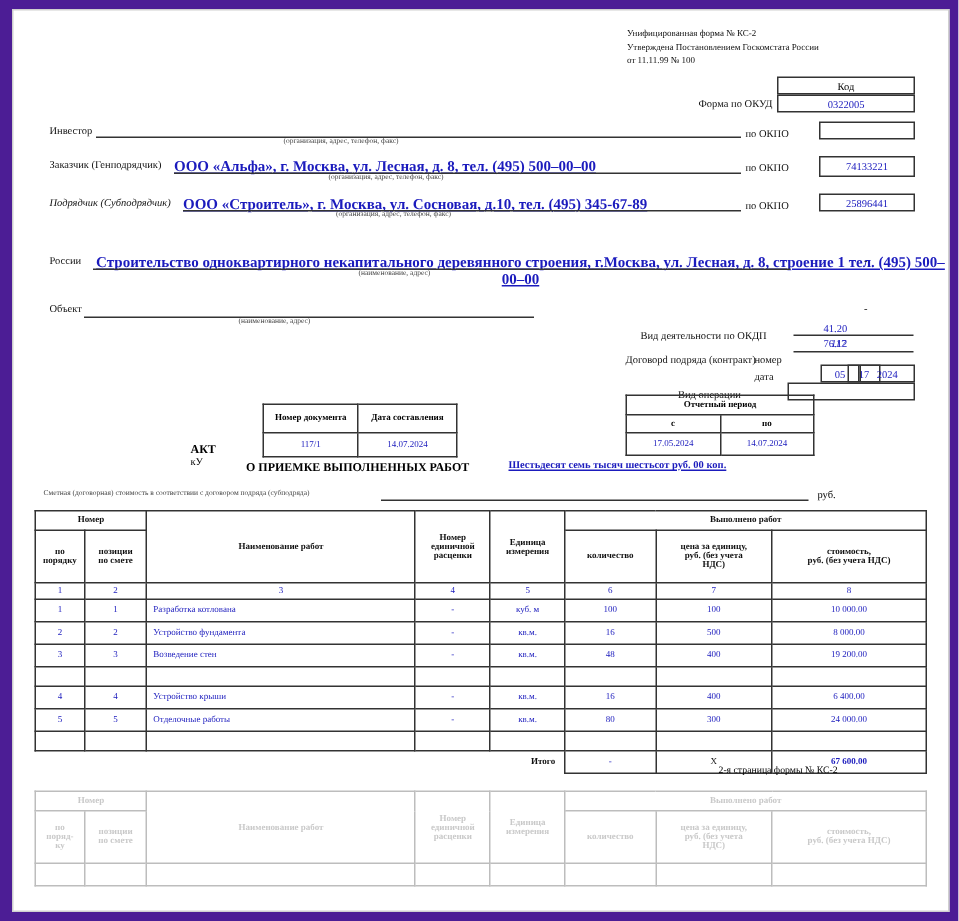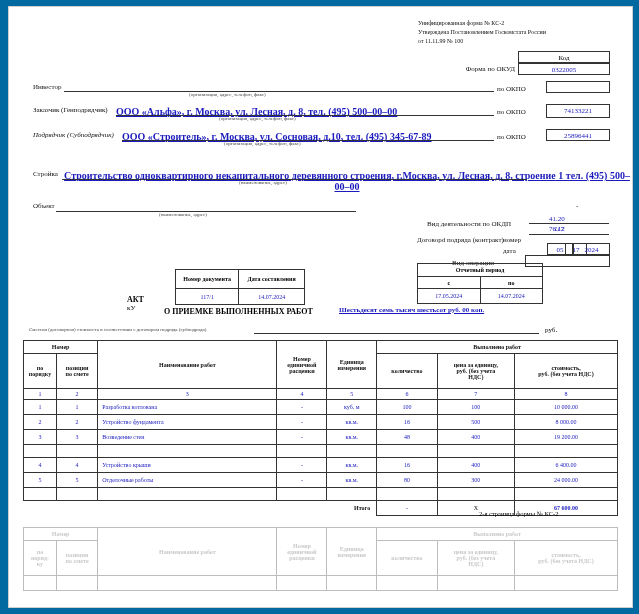--- a/index.html
+++ b/index.html
@@ -1,17 +1,17 @@
 <!DOCTYPE html>
 <html><head>
 <meta charset="utf-8">
 <style>
   html,body{margin:0;padding:0;background:#e9e9e9;}
   body{font-family:"Liberation Serif", serif;}
-  .page{position:relative;width:639px;height:614px;background:#0369a1;overflow:hidden;}
+  .page{position:relative;width:639px;height:614px;background:#4c1d95;overflow:hidden;}
   .sheet{position:absolute;left:8px;top:6px;width:623px;height:600px;background:#fff;border:1px solid #cfcfcf;}
   .blue{color:#1b1bbd;}
   .u{text-decoration:underline;}
   .b{font-weight:bold;}
   .tiny{font-size:5px;color:#444;}
   .s7{font-size:7px;}
   .s8{font-size:8px;}
   .blackline{position:absolute;border-bottom:1px solid #333;height:0;}
   .box{position:absolute;border:1px solid #333;box-sizing:border-box;}
   .ctr{text-align:center;}
@@ -56,21 +56,21 @@
   <div class="lbl" style="left:488px;top:101px;">по ОКПО</div>
   <div class="codebox blue" style="left:537px;top:97px;width:64px;height:14px;line-height:12px;">74133221</div>
 
   <div class="lbl" style="left:24px;top:124px;font-style:italic;">Подрядчик (Субподрядчик)</div>
   <div class="bluefill u b" style="position:absolute;left:113px;top:124px;">ООО «Строитель», г. Москва, ул. Сосновая, д.10, тел. (495) 345-67-89</div>
   <div class="blackline" style="left:113px;top:133px;width:372px;"></div>
   <div class="tiny" style="position:absolute;left:215px;top:134px;">(организация, адрес, телефон, факс)</div>
   <div class="lbl" style="left:488px;top:126px;">по ОКПО</div>
   <div class="codebox blue" style="left:537px;top:122px;width:64px;height:12px;line-height:12px;">25896441</div>
 
-  <div class="lbl" style="left:24px;top:163px;">Стройка</div>
+  <div class="lbl" style="left:24px;top:163px;">России</div>
   <div class="bluefill u b" style="position:absolute;left:53px;top:163px;text-align:center;">Строительство одноквартирного некапитального деревянного строения, г.Москва, ул. Лесная, д. 8,  строение 1 тел. (495) 500–00–00</div>
   <div class="blackline" style="left:53px;top:172px;width:465px;"></div>
   <div class="tiny" style="position:absolute;left:230px;top:173px;">(наименование, адрес)</div>
   <div class="lbl blue" style="left:567px;top:163px;">-</div>
 
   <div class="lbl" style="left:24px;top:195px;">Объект</div>
   <div class="blackline" style="left:47px;top:204px;width:300px;"></div>
   <div class="tiny" style="position:absolute;left:150px;top:205px;">(наименование, адрес)</div>
   <div class="lbl blue" style="left:567px;top:195px;">-</div>
 

